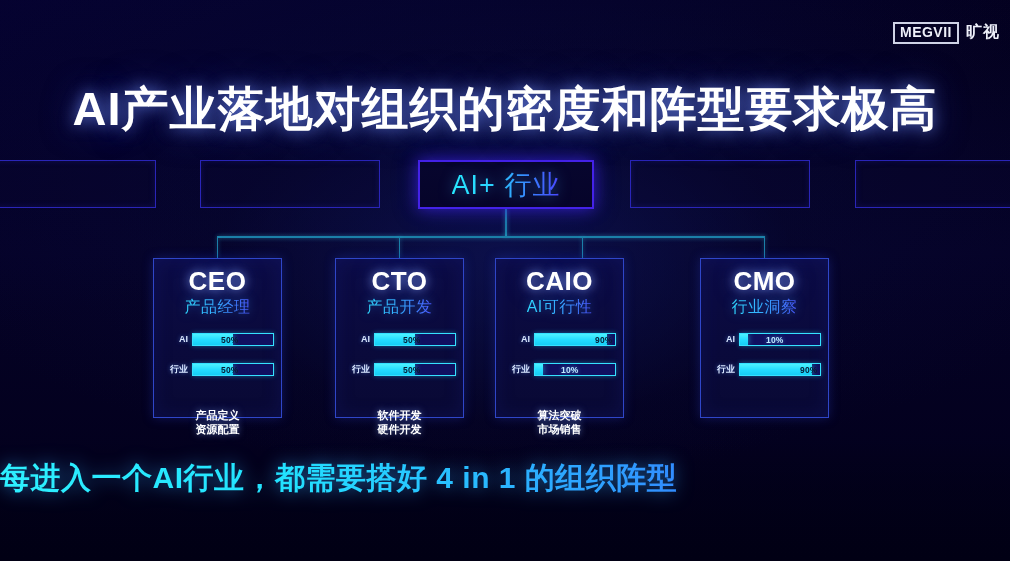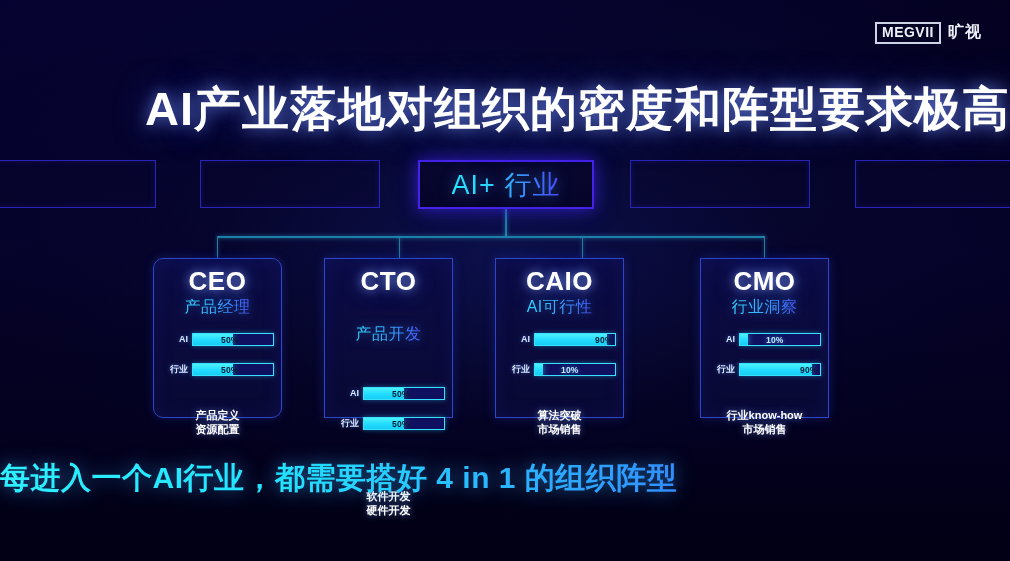--- a/index.html
+++ b/index.html
@@ -19,35 +19,35 @@
     overflow:hidden;
   }
   #stage::after{
     content:""; position:absolute; left:0; right:0; bottom:0; height:120px;
     background:linear-gradient(180deg, rgba(2,0,26,0) 0%, #010014 100%);
     pointer-events:none;
   }
 
   
   .logo {
-    position:absolute; top:22px; right:28px;
+    position:absolute; top:22px; right:10px;
     display:flex; align-items:center; gap:7px; z-index:6;
   }
   .logo-mark {
     border:2px solid #cfd3e6;
     padding:1px 5px 2px 5px;
     font-size:14px; font-weight:700; letter-spacing:.5px;
     color:#eef0fa; line-height:1.05;
     font-family:"Liberation Sans",sans-serif;
   }
   .logo-cn { color:#eef0fa; font-size:16px; font-weight:700; letter-spacing:1px;text-align:center; }
 
   
   .title {
-    position:absolute; top:78px; left:0; right:0; text-align:right;
+    position:absolute; top:78px; left:0; right:0; text-align:center;
     font-size:47px; font-weight:700; color:#ffffff; letter-spacing:1px;
     text-shadow:0 0 16px rgba(120,150,255,.75), 0 0 34px rgba(60,90,220,.5);
     z-index:5; white-space:nowrap;
   }
 
   
   .ghost-box {
     position:absolute; border:1px solid #2a25b8;
     background:rgba(8,6,48,0.32);
     box-shadow:0 0 6px rgba(40,40,180,.25) inset;
@@ -169,21 +169,21 @@
       <div class="conn glow" style="left: 398.75px; top: 236px; width: 1.5px; height: 22px;"></div>
       <div class="conn glow" style="left: 581.75px; top: 236px; width: 1.5px; height: 22px;"></div>
       <div class="conn glow" style="left: 763.75px; top: 236px; width: 1.5px; height: 22px;"></div>
     </div>
 
   <div class="root-node">
     <span class="root-label">AI+ 行业</span>
   </div>
 
   <div id="cards-layer">
-      <div class="card" style="left: 153px; border-radius: 10px;">
+      <div class="card" style="left: 153px;">
         <div class="card-title">CEO</div>
         <div class="card-sub">产品经理</div>
         <div class="bars">
           <div class="bar-row">
             <span class="bar-name">AI</span>
             <div class="bar-track">
               <div class="bar-fill" style="width: 50%;"></div>
               <span class="bar-pct inside" style="left: calc(50% - 26px);">50%</span>
             </div>
           </div>
@@ -193,21 +193,21 @@
               <div class="bar-fill" style="width: 50%;"></div>
               <span class="bar-pct inside" style="left: calc(50% - 26px);">50%</span>
             </div>
           </div>
         </div>
         <div class="card-notes">
           <div>产品定义</div>
           <div>资源配置</div>
         </div>
       </div>
-      <div class="card" style="left: 324px; gap: 27px;">
+      <div class="card" style="left: 335px;">
         <div class="card-title">CTO</div>
         <div class="card-sub">产品开发</div>
         <div class="bars">
           <div class="bar-row">
             <span class="bar-name">AI</span>
             <div class="bar-track">
               <div class="bar-fill" style="width: 50%;"></div>
               <span class="bar-pct inside" style="left: calc(50% - 26px);">50%</span>
             </div>
           </div>
@@ -260,22 +260,18 @@
             </div>
           </div>
           <div class="bar-row">
             <span class="bar-name">行业</span>
             <div class="bar-track">
               <div class="bar-fill" style="width: 90%;"></div>
               <span class="bar-pct inside" style="left: calc(90% - 26px);">90%</span>
             </div>
           </div>
         </div>
-        <div class="card-notes">
-          <div>行业know-how</div>
-          <div>市场销售</div>
-        </div>
       </div>
     </div>
 
   <div class="caption">每进入一个AI行业，都需要搭好 4 in 1 的组织阵型</div>
 
 </div>
 
 </body></html>

